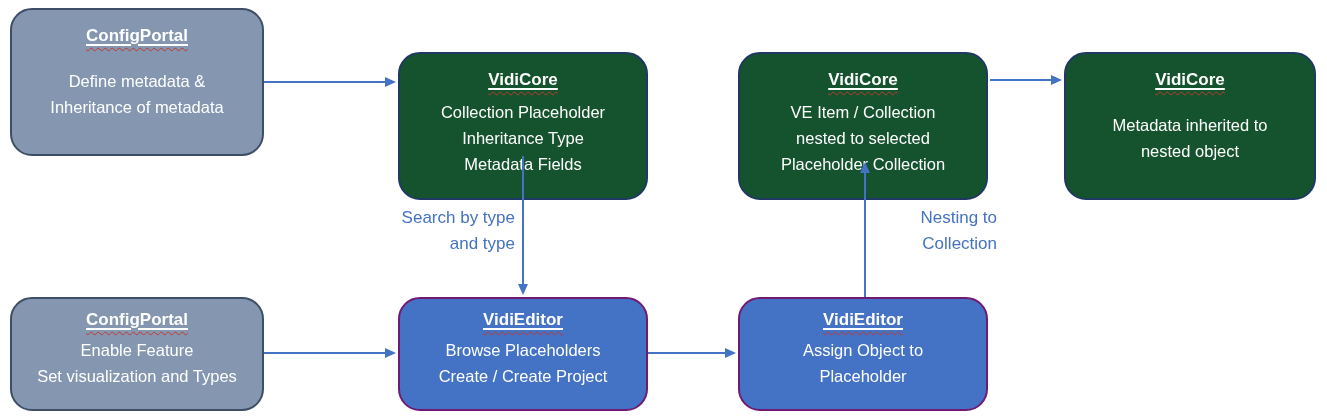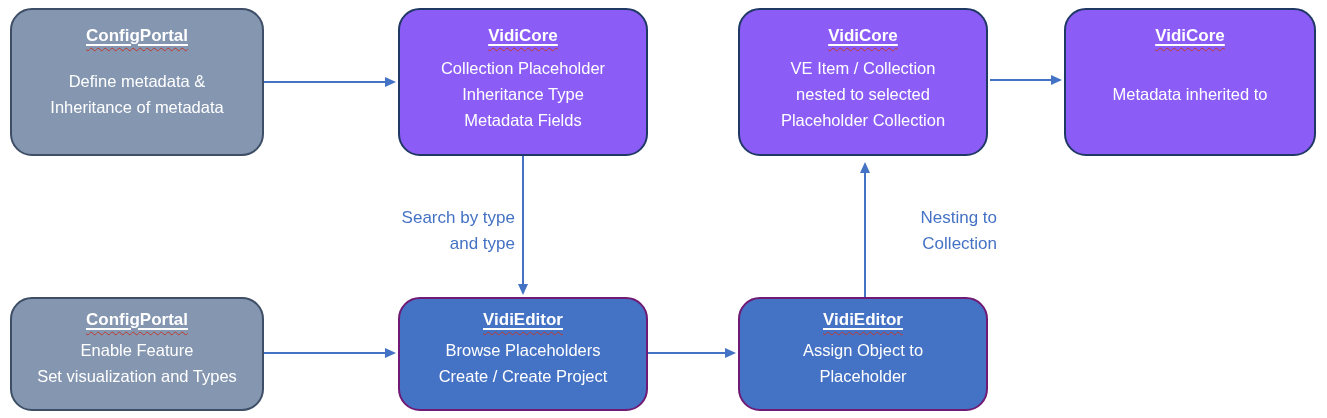--- a/index.html
+++ b/index.html
@@ -16,21 +16,21 @@
     box-sizing: border-box;
     border-radius: 22px;
     color: #ffffff;
     display: flex;
     flex-direction: column;
     align-items: center;
     text-align: center;
     padding: 15px 8px 14px 8px;
   }
   .box.gray { background: #8496B0; border: 2px solid #3E4E66; }
-  .box.dark { background: #8b5cf6; border: 2px solid #1F3864; }
+  .box.dark { background: #14532d; border: 2px solid #1F3864; margin-top: 44px; }
   .box.mid  { background: #4472C4; border: 2px solid #701a75; }
   .box-title {
     font-size: 17px;
     font-weight: bold;
     text-decoration: underline;
     text-decoration-thickness: 1.5px;
     text-underline-offset: 3px;
     line-height: 22px;
   }
   .box-title .squiggle {
@@ -100,20 +100,21 @@
       <div>VE Item / Collection</div>
       <div>nested to selected</div>
       <div>Placeholder Collection</div>
     </div>
   </div>
 
   <div class="box dark" style="left:1064px; top:8px; width:252px; height:148px;">
     <div class="box-title"><span class="squiggle">VidiCore</span></div>
     <div class="box-body">
       <div>Metadata inherited to</div>
+      <div>nested object</div>
     </div>
   </div>
 
   <div class="box gray" style="left:10px; top:297px; width:254px; height:114px; padding-top:10px;">
     <div class="box-title"><span class="squiggle">ConfigPortal</span></div>
     <div class="box-body">
       <div>Enable Feature</div>
       <div>Set visualization and Types</div>
     </div>
   </div>

